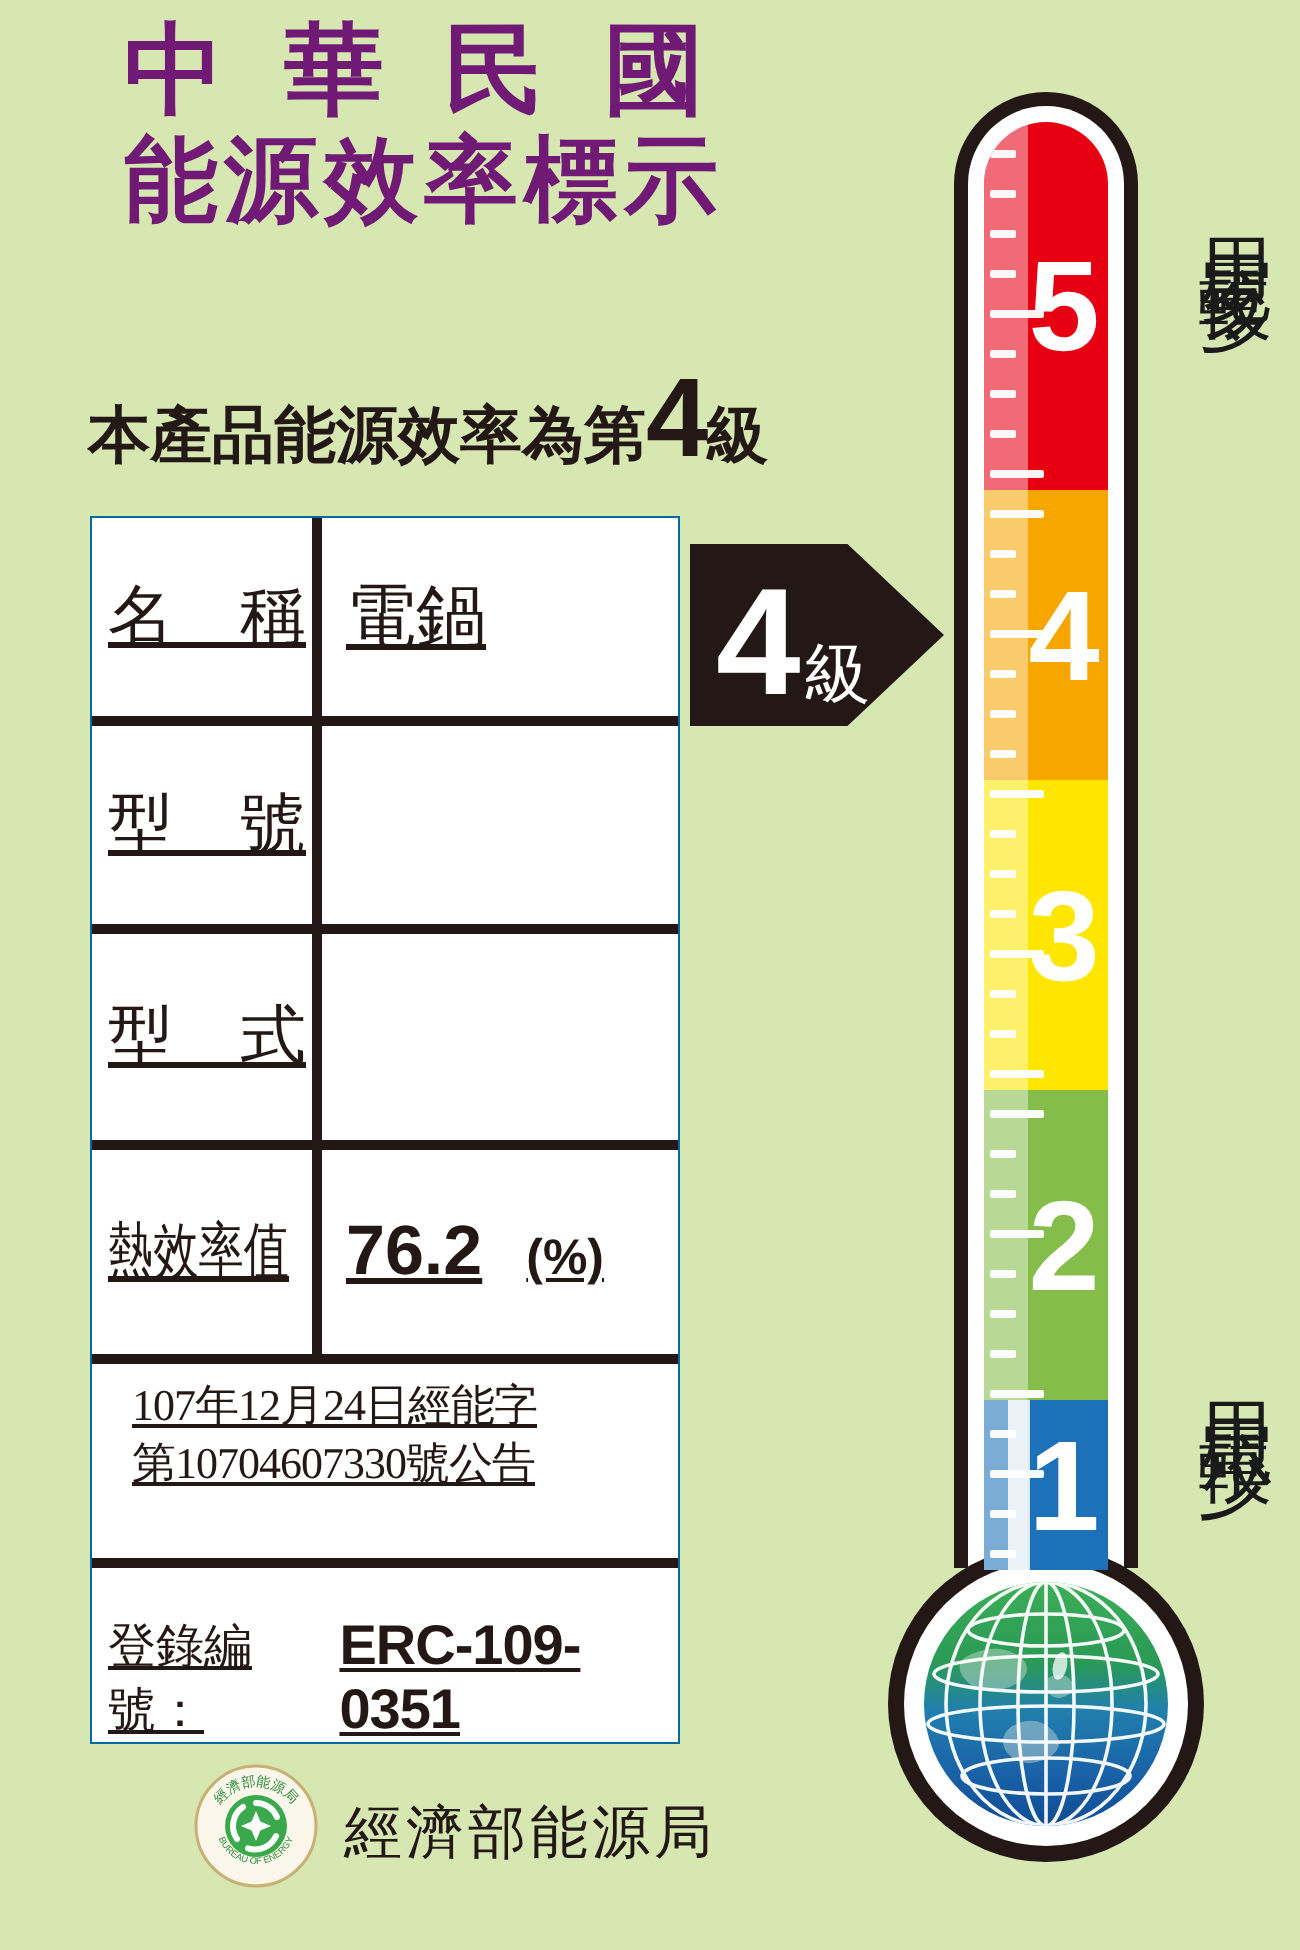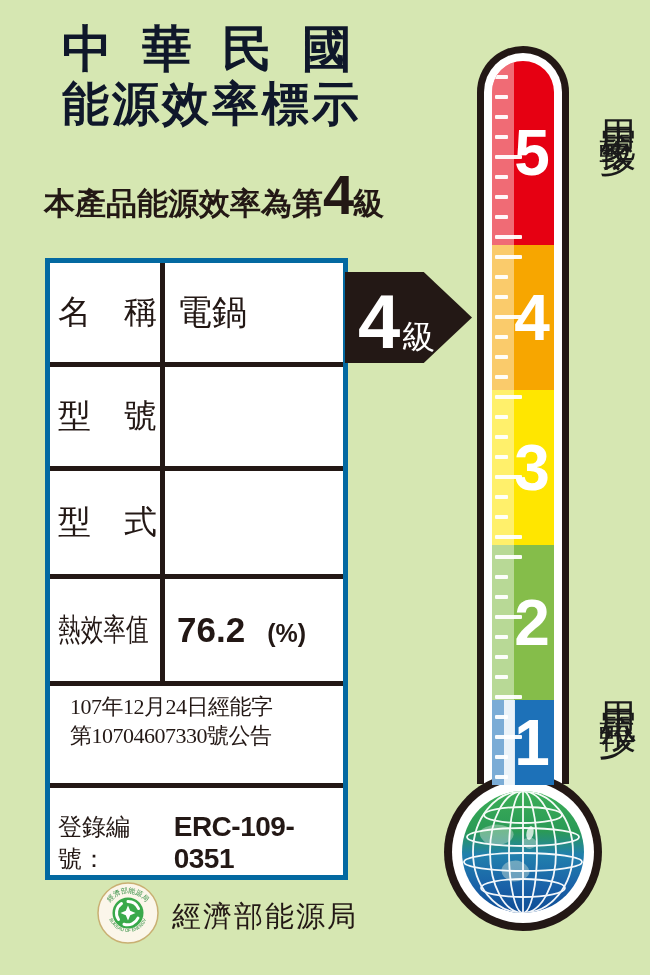--- a/index.html
+++ b/index.html
@@ -5,28 +5,28 @@
   html,body{margin:0;padding:0;}
   body{
     position:relative;
     width:650px;height:975px;
     background:#d6e7b2;
     font-family:"Liberation Sans","DejaVu Sans",sans-serif;
     color:#231815;
     overflow:hidden;
   }
   
-  .title{position:absolute;left:62px;top:22px;color:#0f172a;font-weight:bold;}
+  .title{position:absolute;left:62px;top:8px;color:#701a75;font-weight:bold;}
   .title .l1{font-size:50px;line-height:1.1;letter-spacing:30px;white-space:nowrap;}
   .title .l2{font-size:47px;line-height:1.15;letter-spacing:3px;white-space:nowrap;}
-  .subtitle{position:absolute;left:44px;top:162px;white-space:nowrap;}
+  .subtitle{position:absolute;left:44px;top:176px;white-space:nowrap;}
   .subtitle .pre,.subtitle .suf{font-size:31px;font-weight:bold;}
   .subtitle .big{font-size:56px;font-weight:bold;letter-spacing:-1px;}
   
-  .spec{position:absolute;left:45px;top:258px;width:293px;background:#fff;border:5px solid #0369a1;}
+  .spec{position:absolute;left:45px;top:258px;width:293px;background:#fff;border:1px solid #0369a1;text-decoration:underline;}
   .row{display:flex;border-top:5px solid #231815;}
   .row:first-child{border-top:none;}
   .cell-l{width:100px;border-right:5px solid #231815;display:flex;align-items:center;padding:0 2px 0 8px;font-size:33px;white-space:nowrap;overflow:visible;}
   .cell-l.tight span{display:inline-block;transform:scaleX(.73);transform-origin:left center;font-size:31px;}
   .cell-v{flex:1;display:flex;flex-direction:column;justify-content:center;padding-left:12px;}
   .v-main{font-size:35px;}
   .v-bold{font-size:33px;font-weight:bold;}
   .v-line2{font-size:33px;font-weight:bold;line-height:1.0;}
   .v-eff{display:flex;align-items:baseline;}
   .v-eff .num{font-size:35px;font-weight:bold;}

